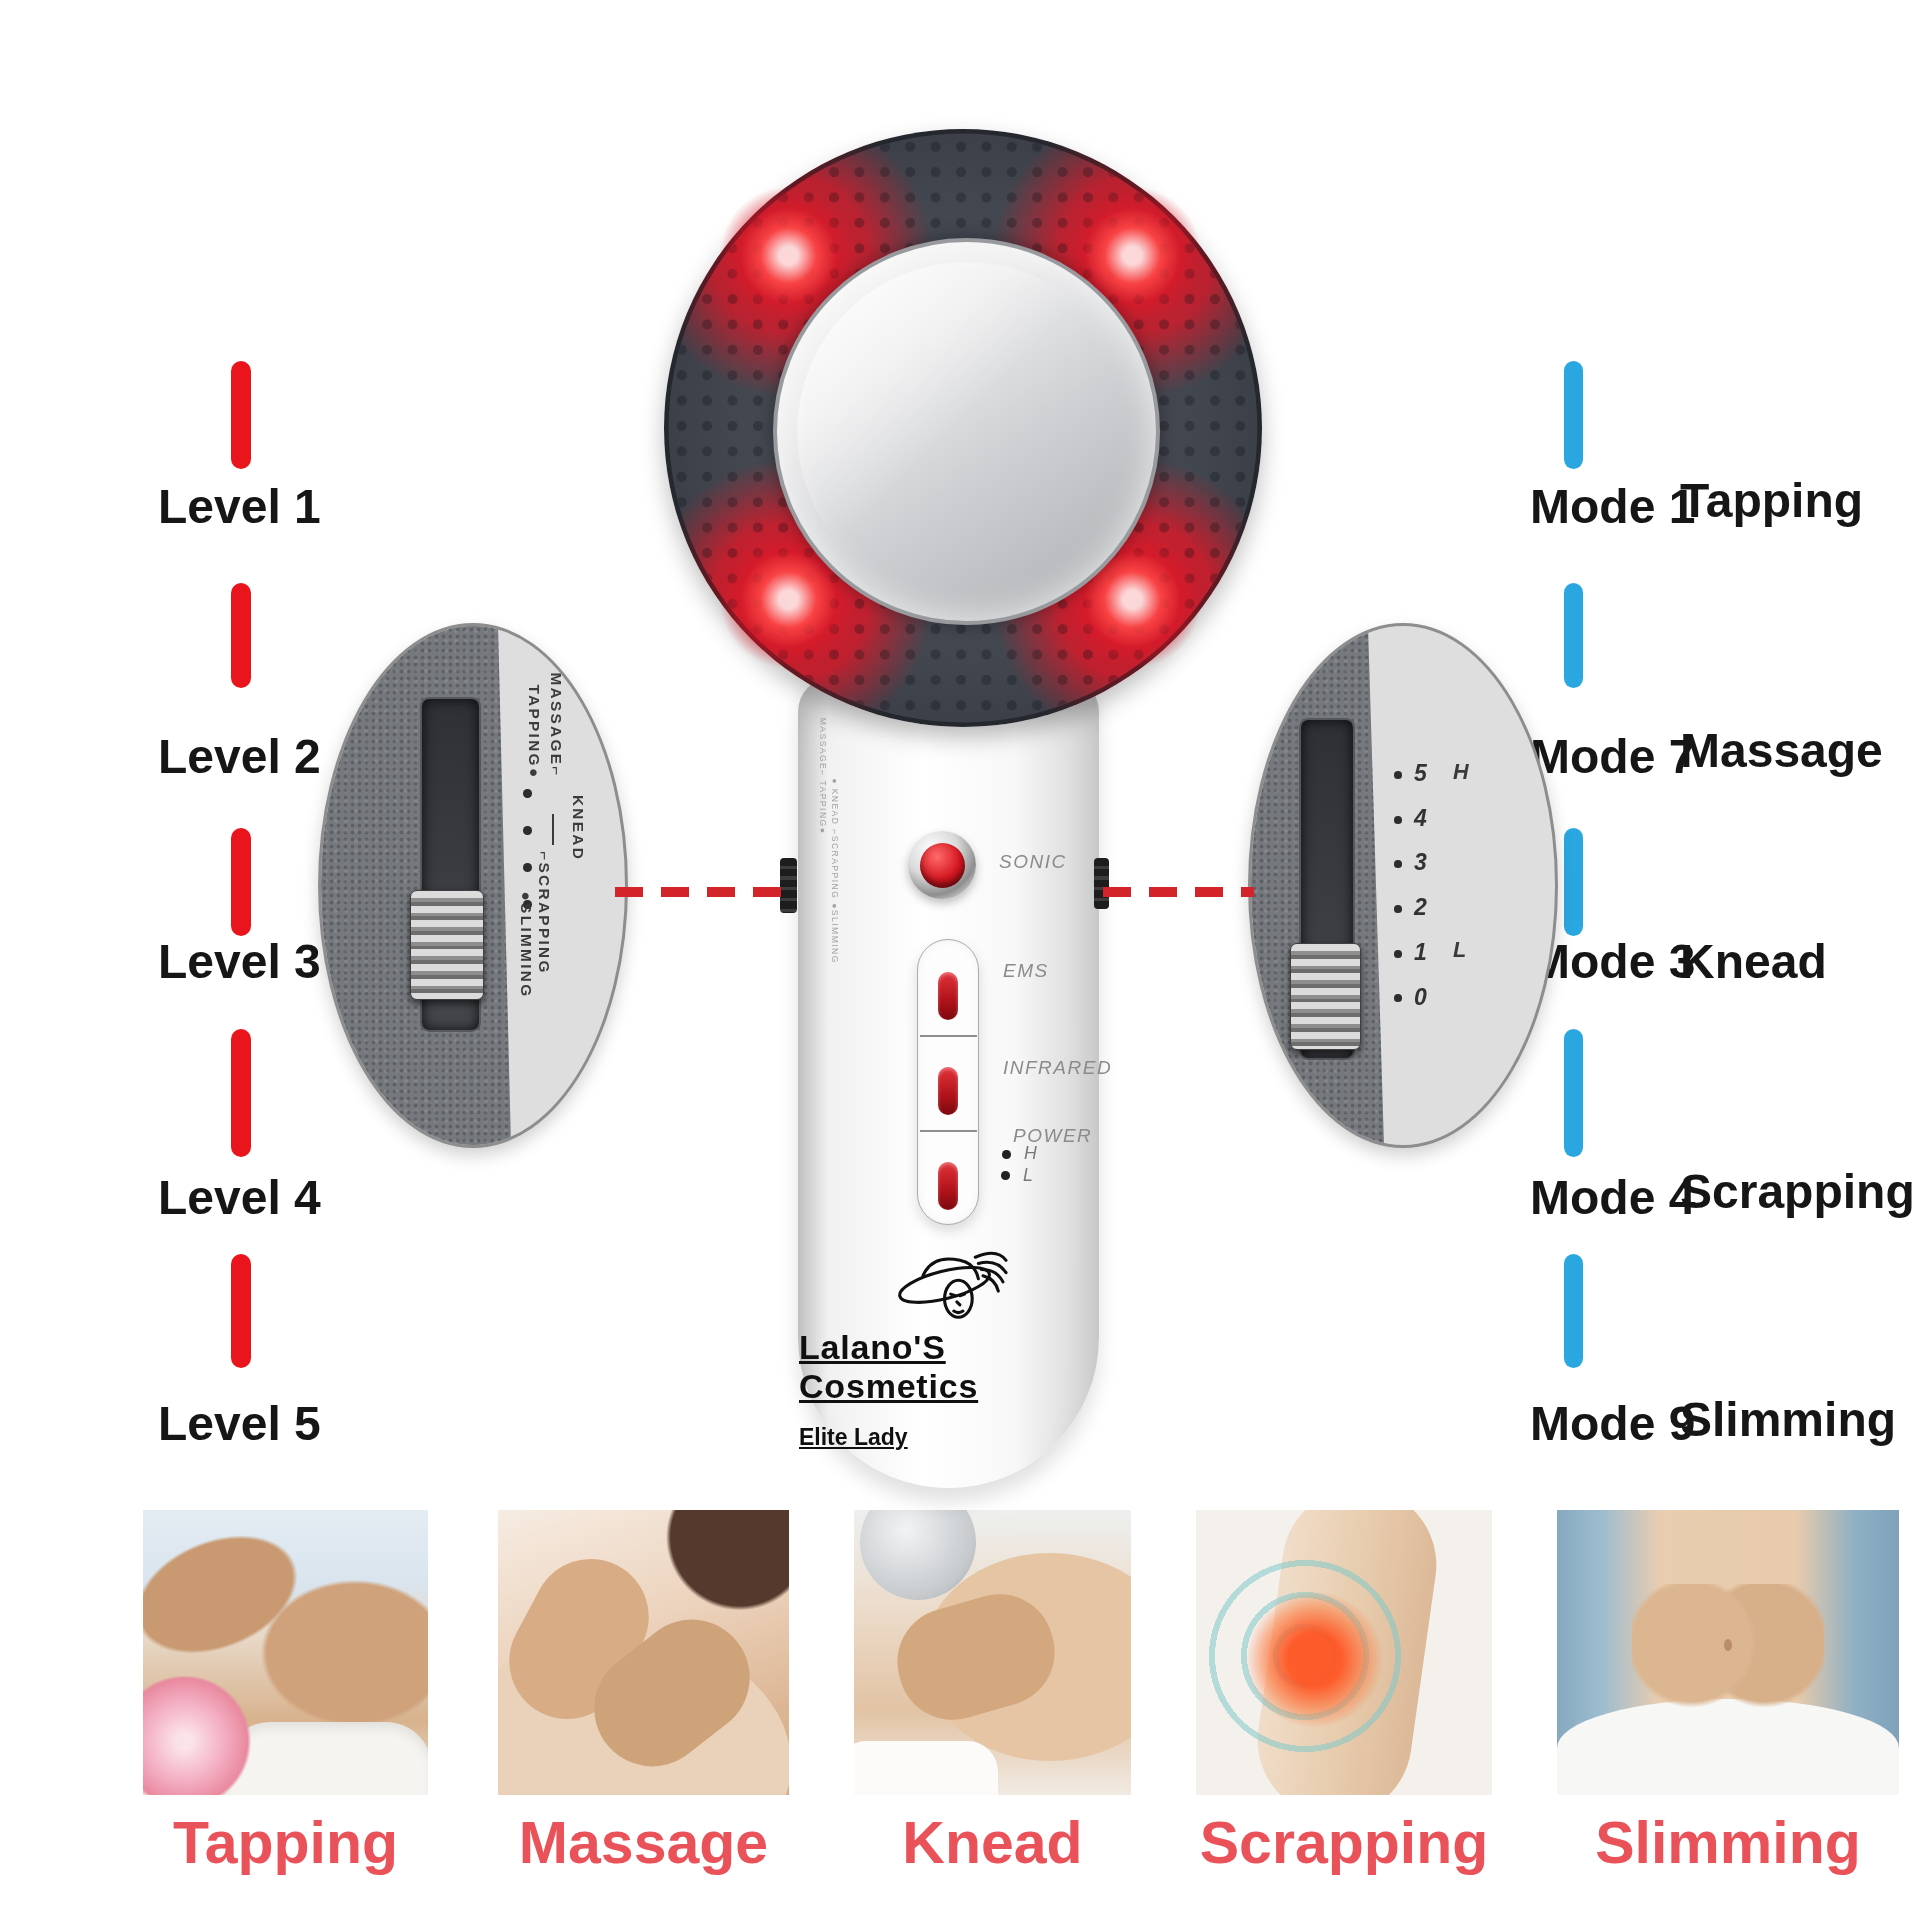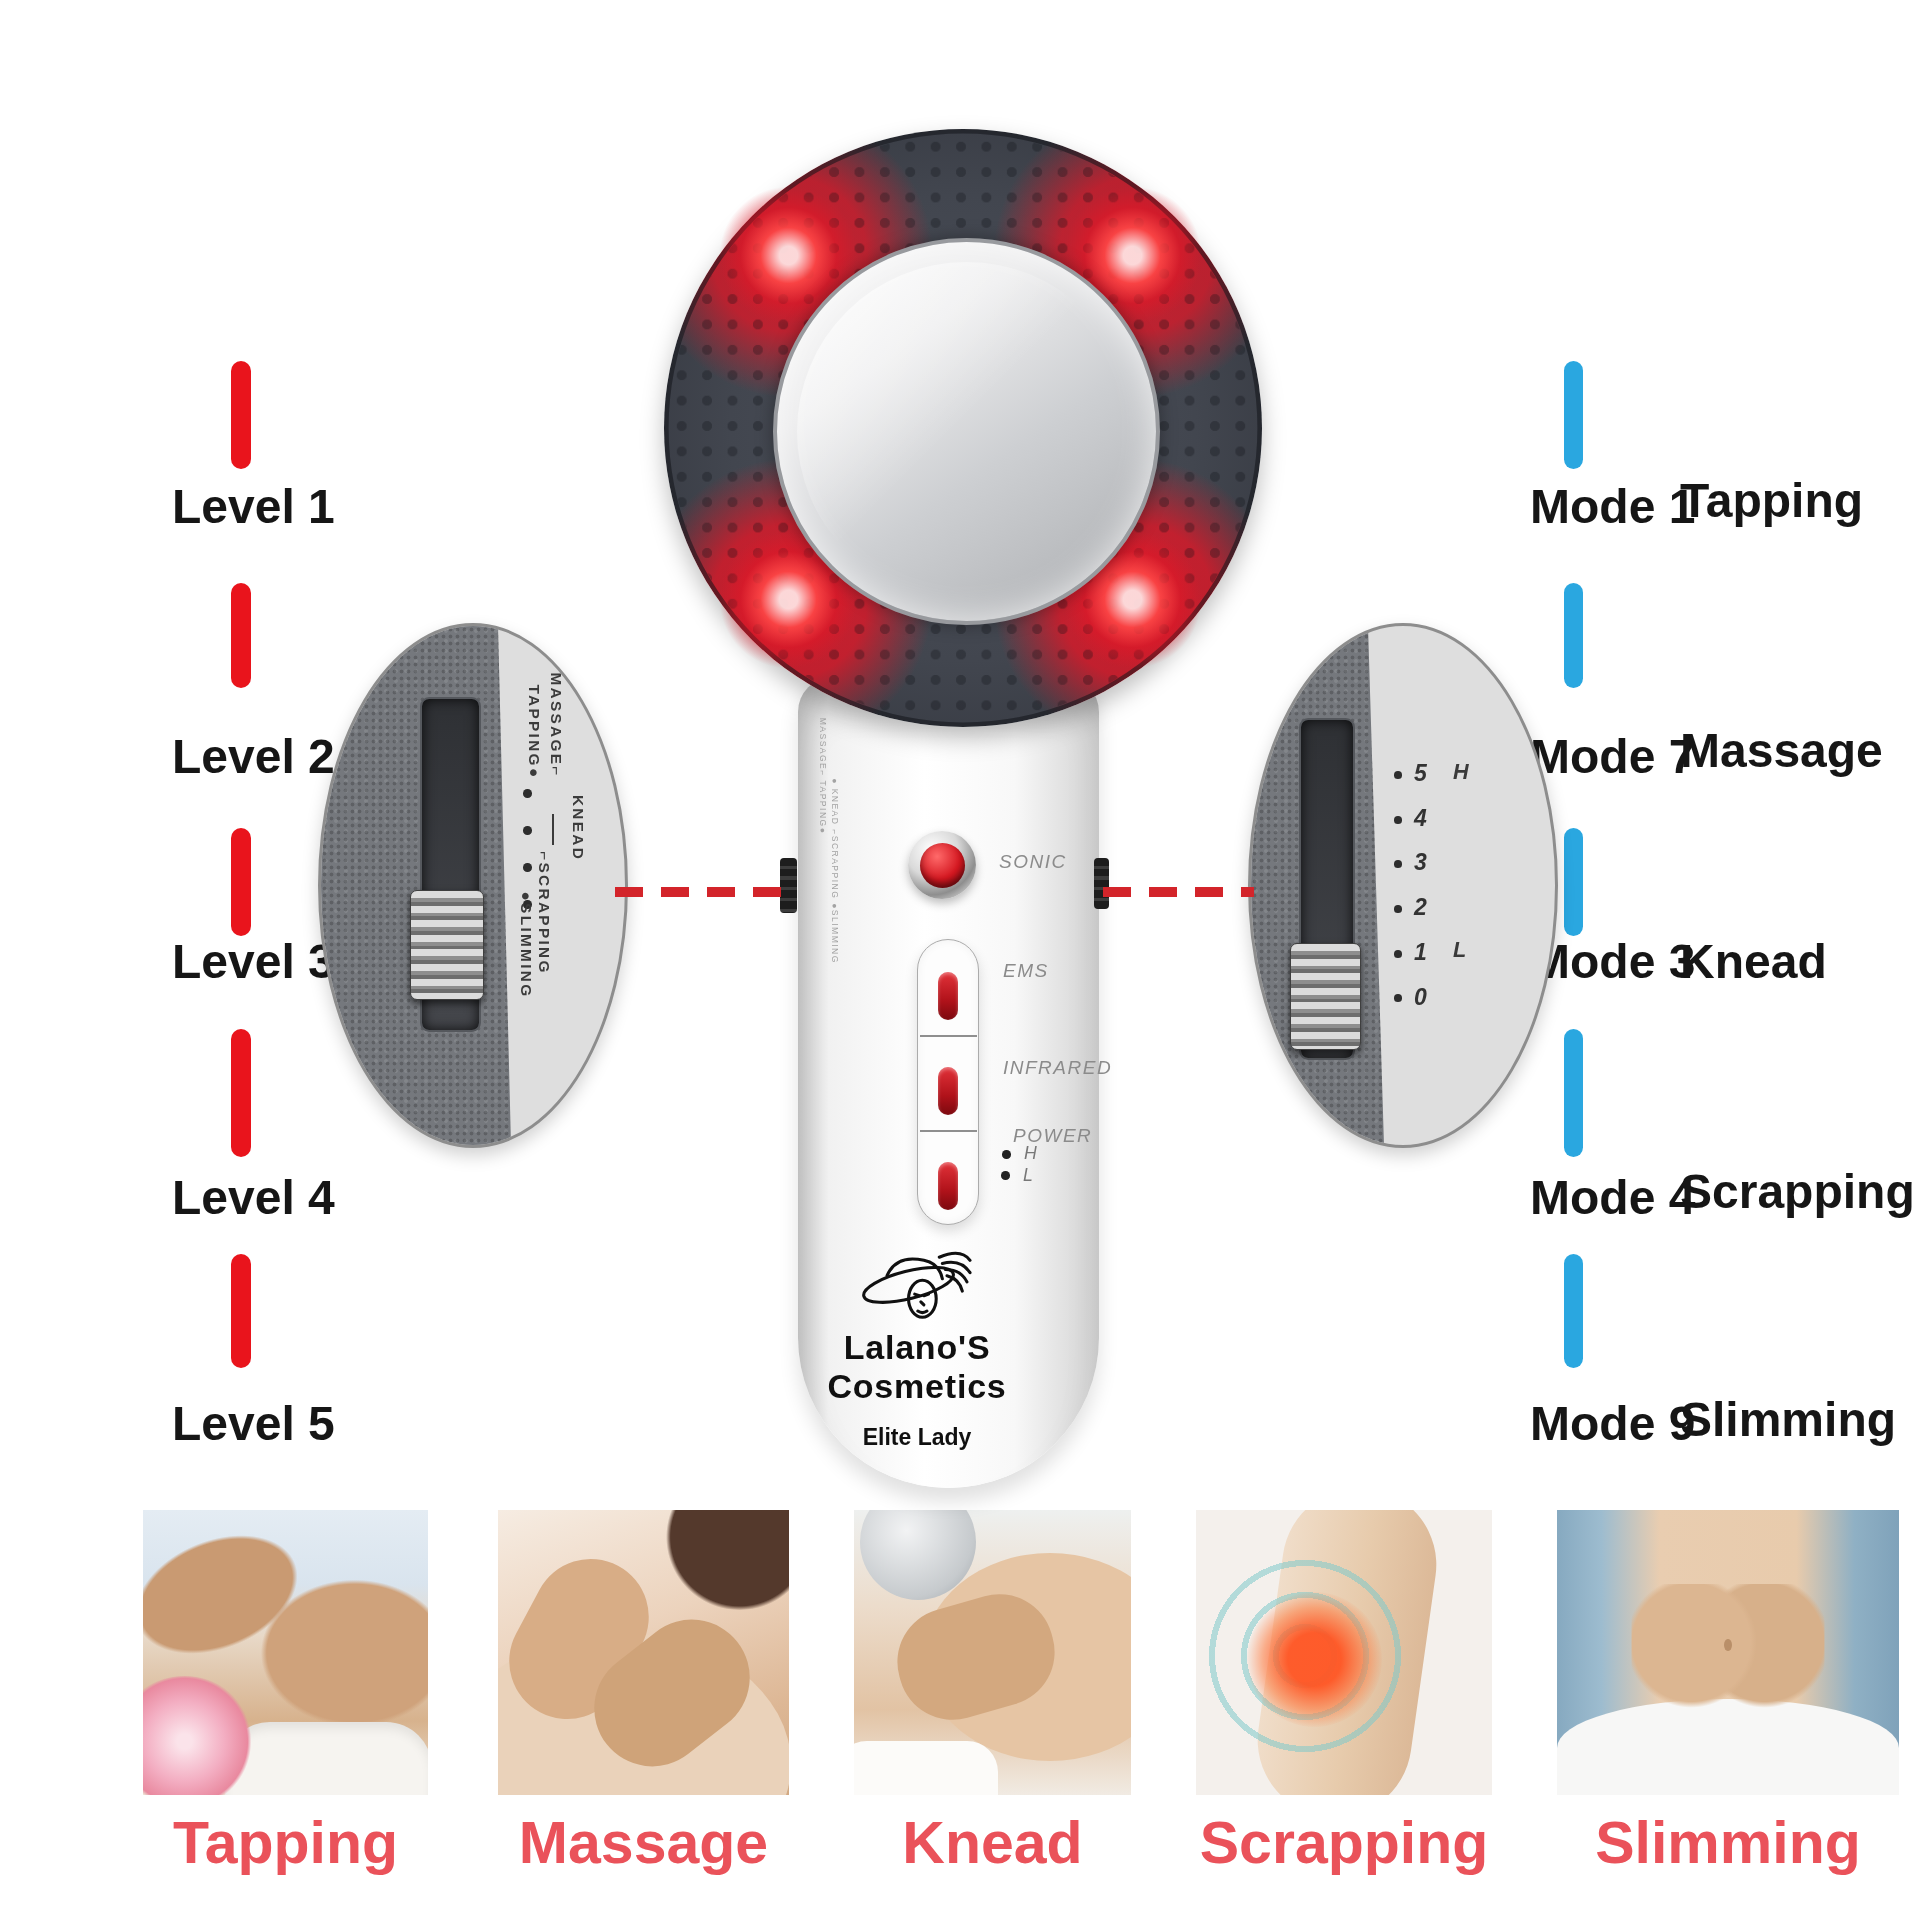--- a/index.html
+++ b/index.html
@@ -11,21 +11,21 @@
          font-size:117px;font-weight:800;color:#f8474e;letter-spacing:1.5px;}
 
   
   .vdash{position:absolute;width:20px;border-radius:10.8px;}
   .vdash.red{background:#e9141c;left:231px;}
   .vdash.blue{background:#2aa7e0;left:1564px;width:18.5px;}
   .d1{top:361px;height:108px;} .d2{top:583px;height:105px;} .d3{top:828px;height:108px;}
   .d4{top:1029px;height:128px;} .d5{top:1254px;height:114px;}
 
   .side-label{position:absolute;font-size:48px;font-weight:600;color:#161616;white-space:nowrap;}
-  .lvl{left:172px;}
+  .lvl{left:158px;}
   .mode{left:1530px;}
   .mname{left:1680px;font-weight:600;}
   .r1{top:479px;} .r2{top:729px;} .r3{top:934px;} .r4{top:1170px;} .r5{top:1396px;text-align:right;}
   .n1{top:473px;} .n2{top:723px;} .n3{top:934px;} .n4{top:1164px;} .n5{top:1392px;}
 
   
   .head{position:absolute;left:664px;top:129px;width:598px;height:598px;border-radius:50%;
     background:
       radial-gradient(circle at 21% 21%, rgba(222,24,40,.78) 0 77px, rgba(222,24,40,0) 143px),
       radial-gradient(circle at 79% 21%, rgba(222,24,40,.78) 0 77px, rgba(222,24,40,0) 143px),
@@ -86,21 +86,21 @@
 
   .hlabel{position:absolute;font-style:italic;color:#8b8b8b;letter-spacing:1.5px;z-index:4;
     font-size:19px;white-space:nowrap;}
   .lab-power{left:999px;top:851px;}
   .lab-ems{left:1003px;top:960px;}
   .lab-inf{left:1003px;top:1057px;}
   .lab-sonic{left:1013px;top:1125px;}
   .hl-letter{position:absolute;font-style:italic;color:#777;font-size:17.7px;z-index:4;}
   .hdot{position:absolute;width:8.5px;height:8.5px;border-radius:50%;background:#222;z-index:4;}
 
-  .brand-wrap{position:absolute;left:763px;top:1248px;width:308px;text-align:center;z-index:4;color:#101010;}
+  .brand-wrap{position:absolute;left:799px;top:1248px;width:308px;text-align:left;z-index:4;color:#101010;text-decoration:underline;}
   .brand-logo{display:block;margin:0 auto;}
   .brand-name{font-size:34px;font-weight:700;letter-spacing:0.8px;}
   .brand-sub{font-size:23px;font-weight:700;margin-top:18px;}
 
   
   .oval{position:absolute;width:304px;height:519px;border-radius:50%;background:#dedede;
     border:3.1px solid #8d8d8d;overflow:hidden;z-index:4;
     box-shadow:0 7.7px 17px rgba(0,0,0,.18);}
   .oval-left{left:318px;top:623px;}
   .oval-right{left:1248px;top:623px;}

